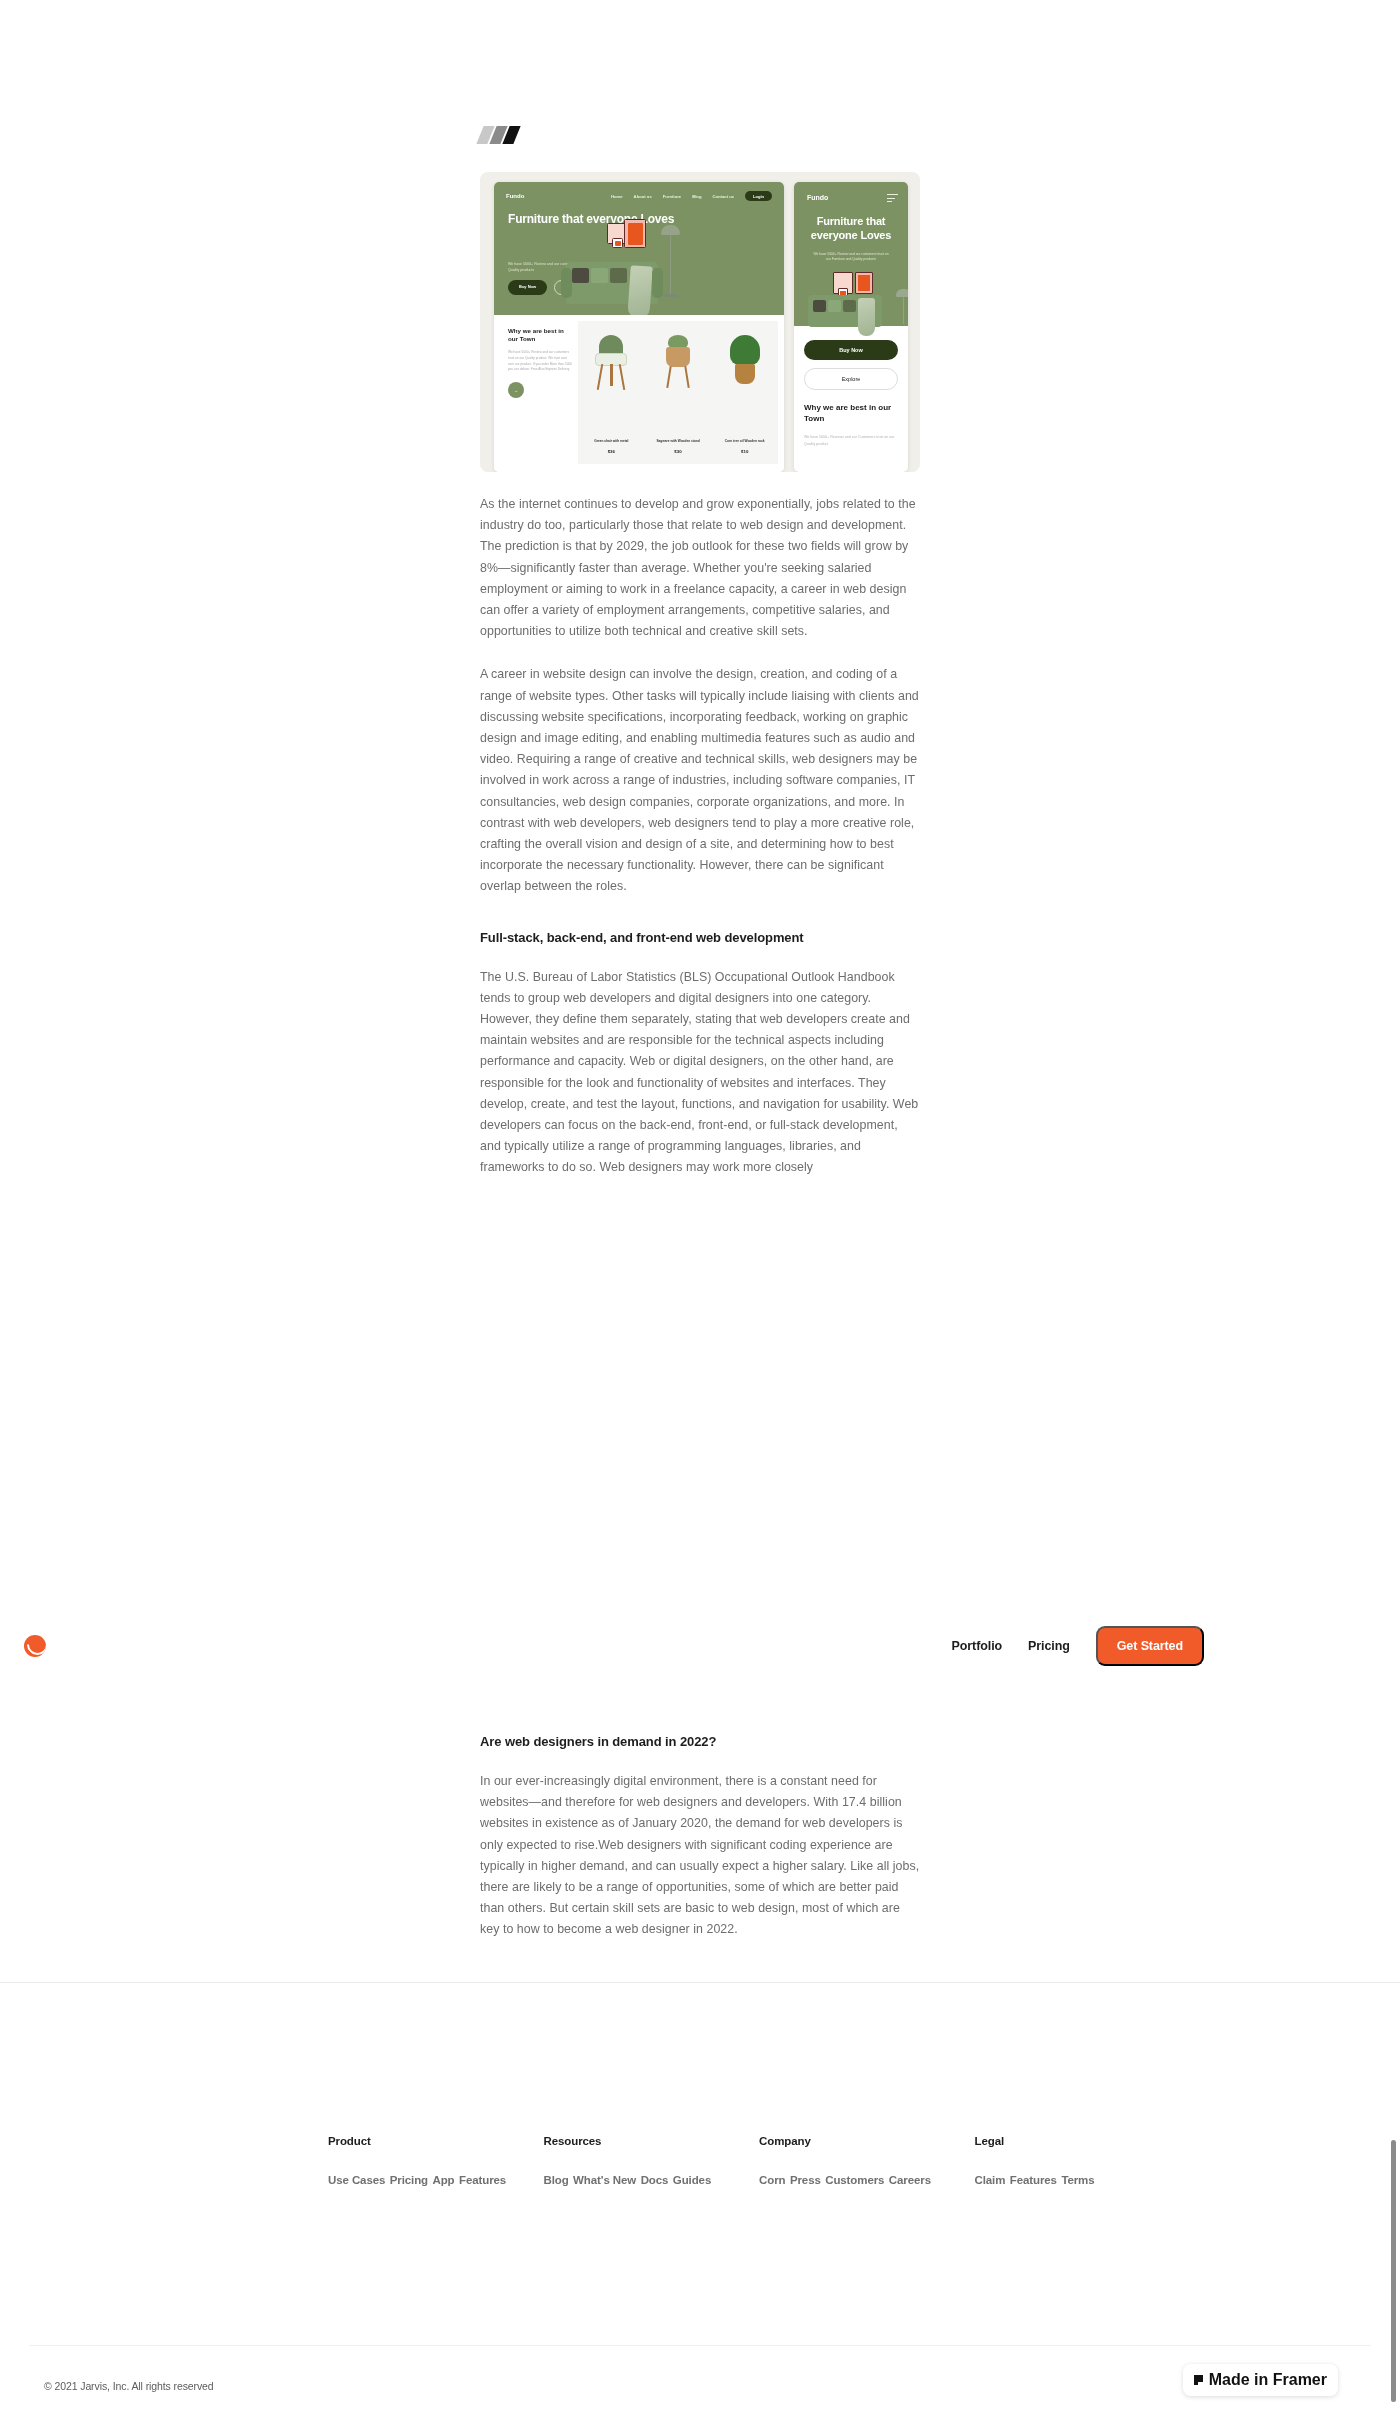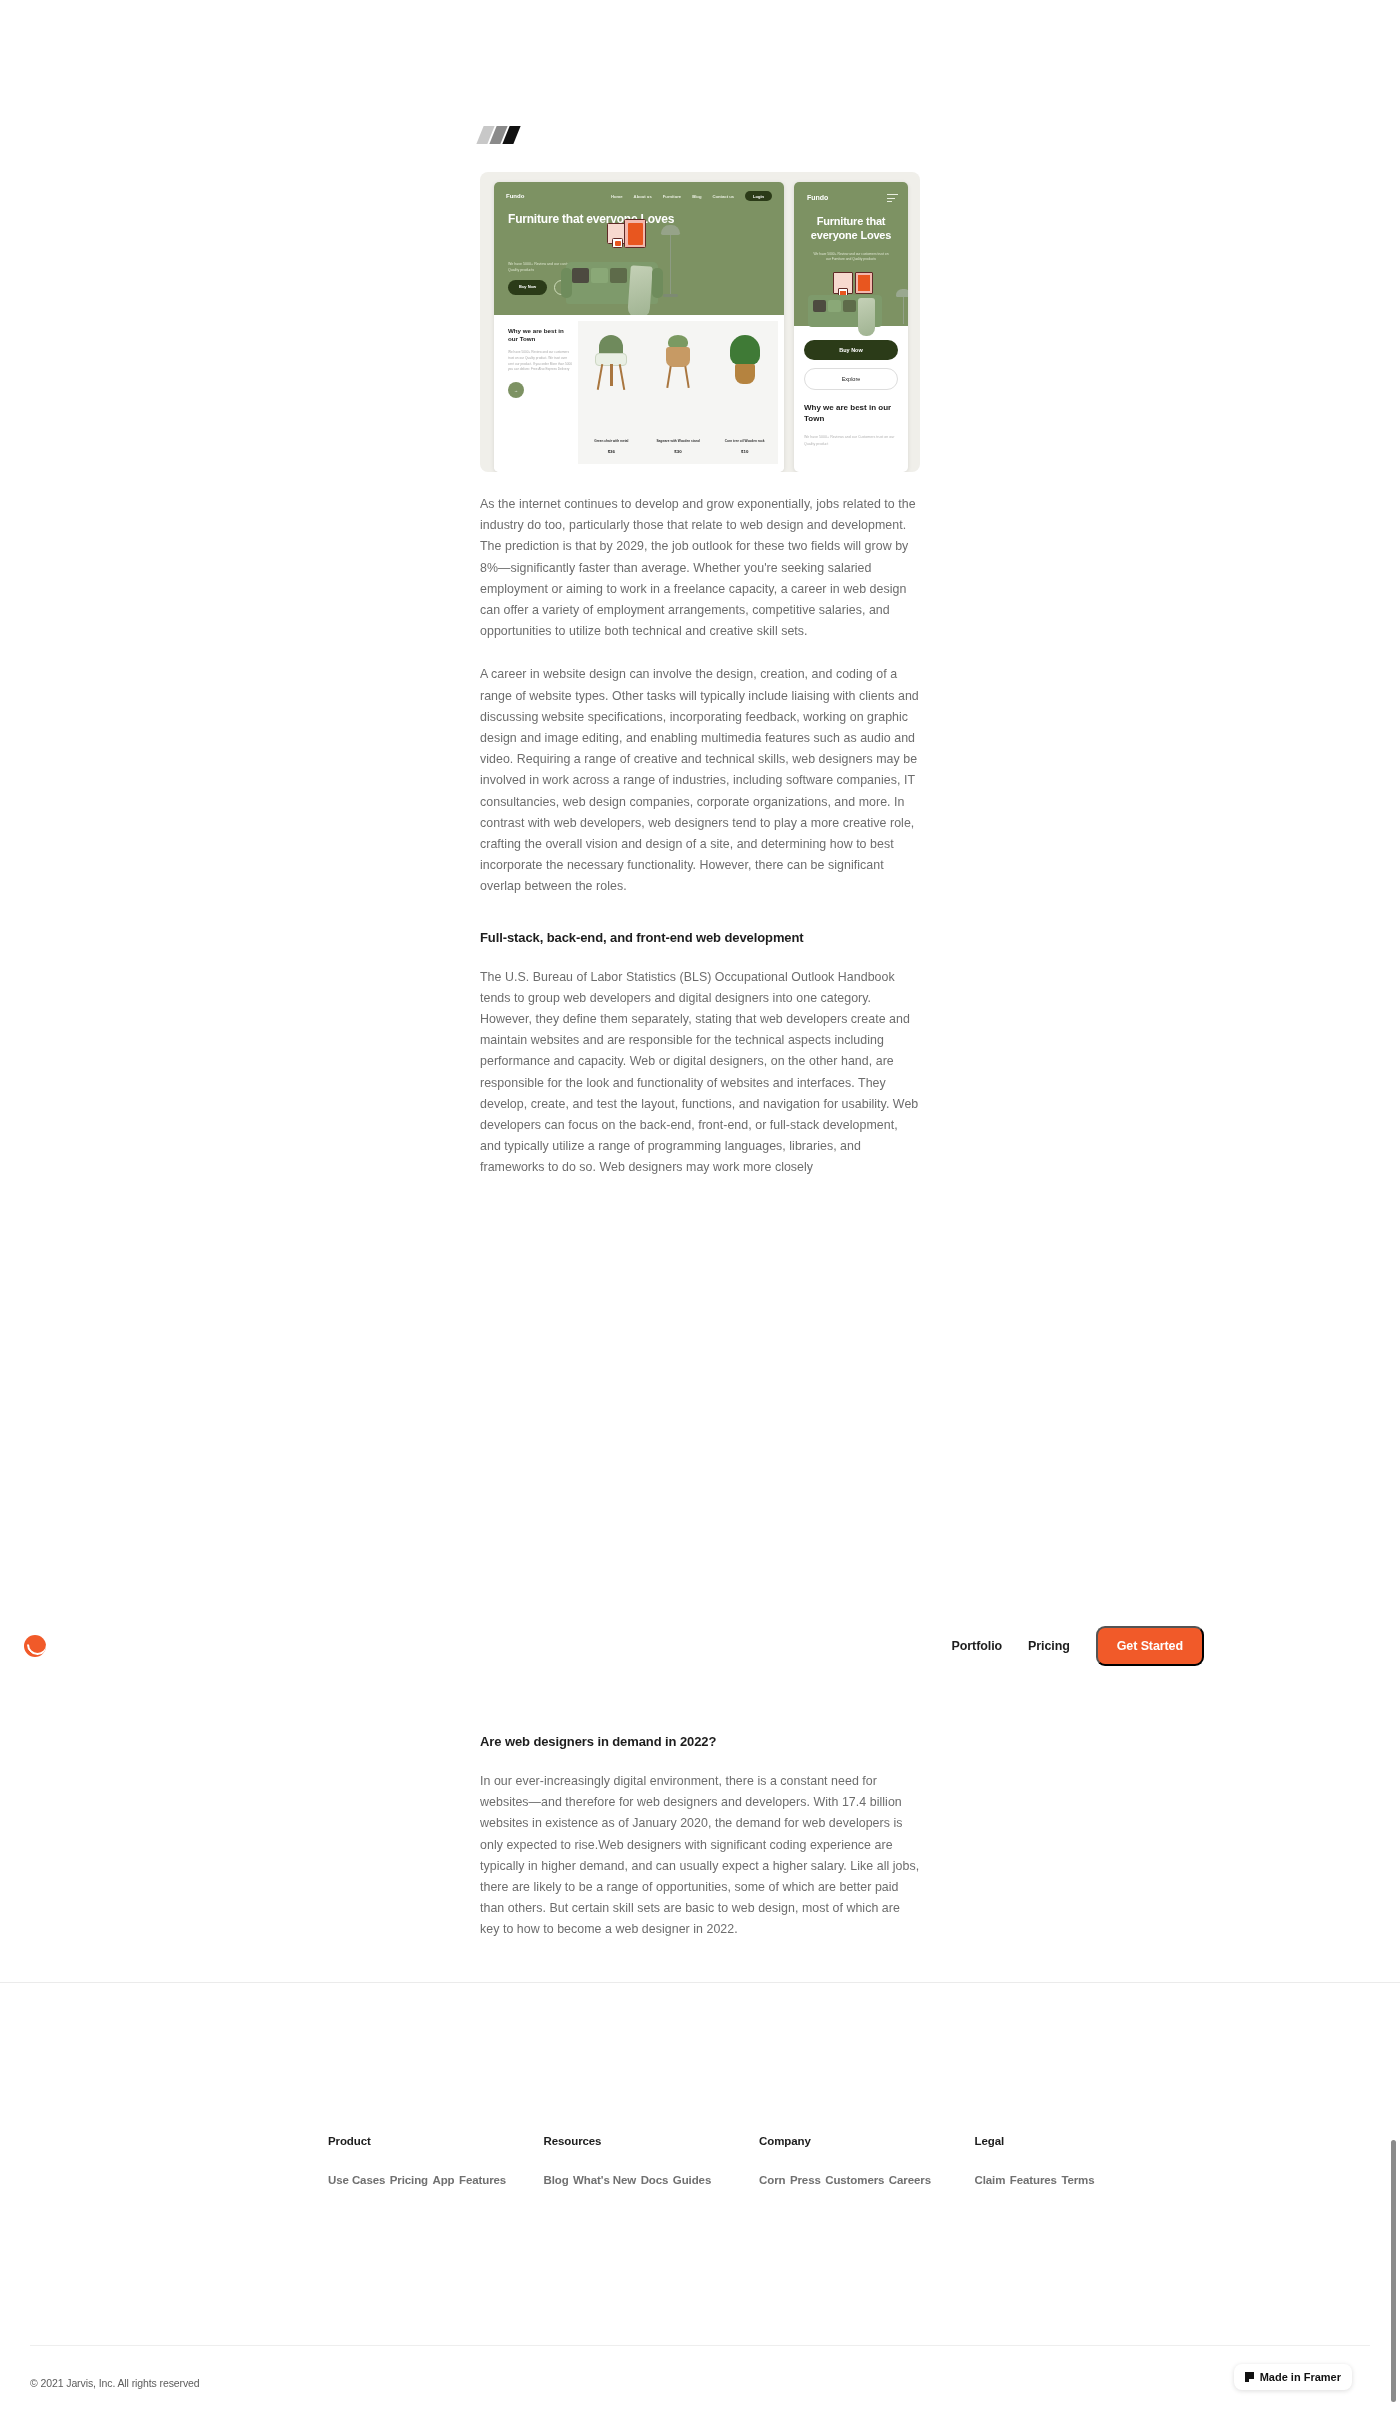--- a/index.html
+++ b/index.html
@@ -270,28 +270,28 @@
   .footer-cols {
     display: grid;
     grid-template-columns: repeat(4, 1fr);
     padding: 0 210px 0 328px;
   }
   .fc-title { font-size: 11.5px; font-weight: 700; color:#1d1d1d; margin-bottom: 23px; letter-spacing:-.1px; }
   .fc-link { font-size: 11.5px; color:#707070; margin-bottom: 23px; letter-spacing:-.1px;font-weight:bold; }
   .footer-rule { position:absolute; left:30px; top: 2345px; width: 1340px; height:1px; background:#eeeeee; }
   .footer-bottom {
     position:absolute; left:0; top: 2370px; width:1400px;
-    display:flex; align-items:center; padding: 0 30px;
+    display:flex; align-items:center; padding: 0 44px;
   }
   .copyright { font-size: 10.5px; color:#5c5c5c; letter-spacing:-.1px; }
   .framer-badge {
     margin-left:auto; display:flex; align-items:center; gap:6px;
     background:#fff; border-radius: 8px; padding: 7px 11px;
     box-shadow: 0 1px 5px rgba(0,0,0,.14);
-    font-size: 11px; font-weight: 700; color:#111;
+    font-size: 16px; font-weight: 700; color:#111;
     position: relative; top: -6px; right: 18px;
   }
   .framer-glyph { width: 9px; height: 11px; position:relative; flex:0 0 auto;}
   .framer-glyph i { position:absolute; left:0; background:#111; display:block; }
   .framer-glyph i:nth-child(1){ top:0;   width:9px; height:3.6px; }
   .framer-glyph i:nth-child(2){ top:3.6px; width:9px; height:3.6px; }
   .framer-glyph i:nth-child(3){ top:7.2px; width:4.5px; height:3.6px; }
 
   
   .scrollbar {

